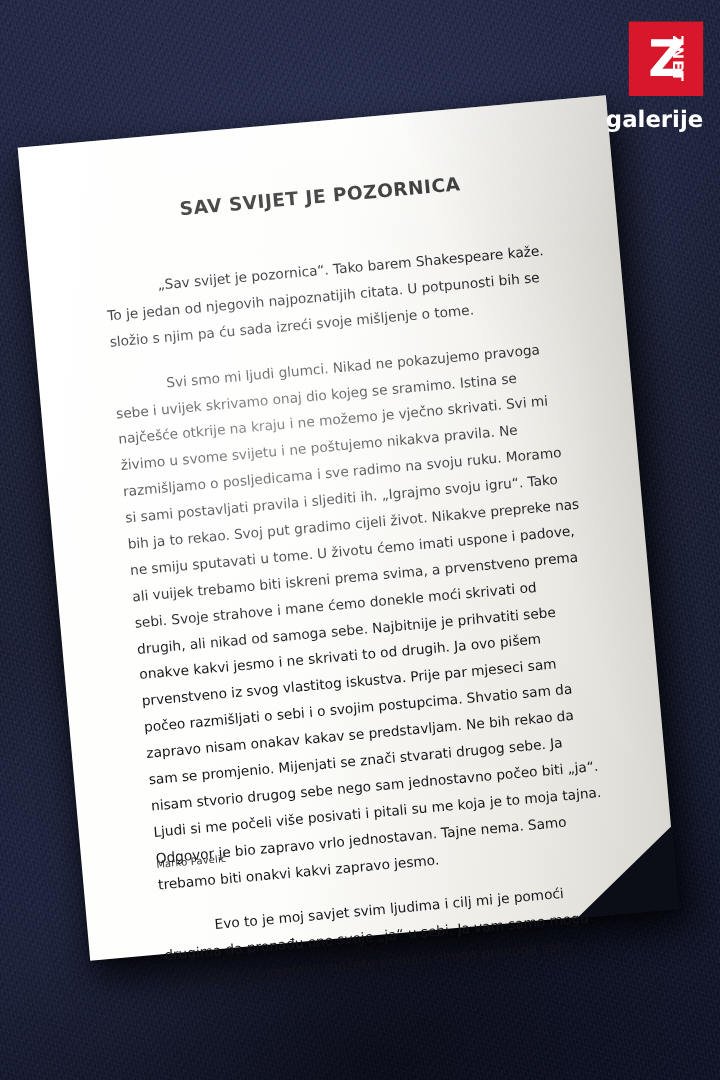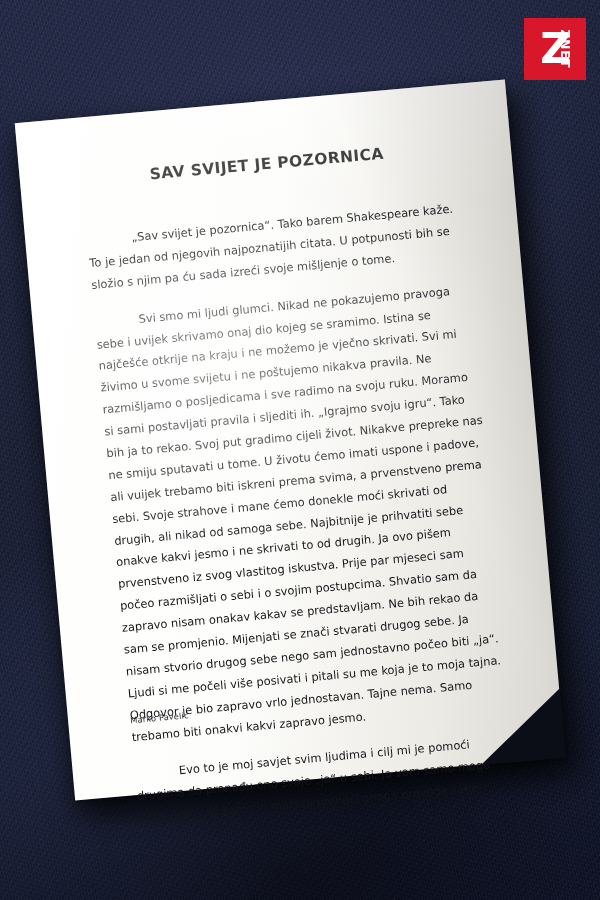--- a/index.html
+++ b/index.html
@@ -196,20 +196,21 @@
 </head>
 <body>
 
 <div id="stage">
 
   <div class="logo-wrap">
     <div class="logo-box">
       <span class="logo-z">Z</span>
       <span class="logo-vert">ZNET</span>
     </div>
+    <div class="logo-caption">galerije</div>
   </div>
 
   <div class="paper-shadow"></div>
 
   <div class="paper">
     <div class="page-inner">
       <div class="doc-title">SAV SVIJET JE POZORNICA</div>
 
       <div class="doc-body">
         <p>„Sav svijet je pozornica“. Tako barem Shakespeare kaže. To je jedan od njegovih najpoznatijih citata. U potpunosti bih se složio s njim pa ću sada izreći svoje mišljenje o tome.</p>

